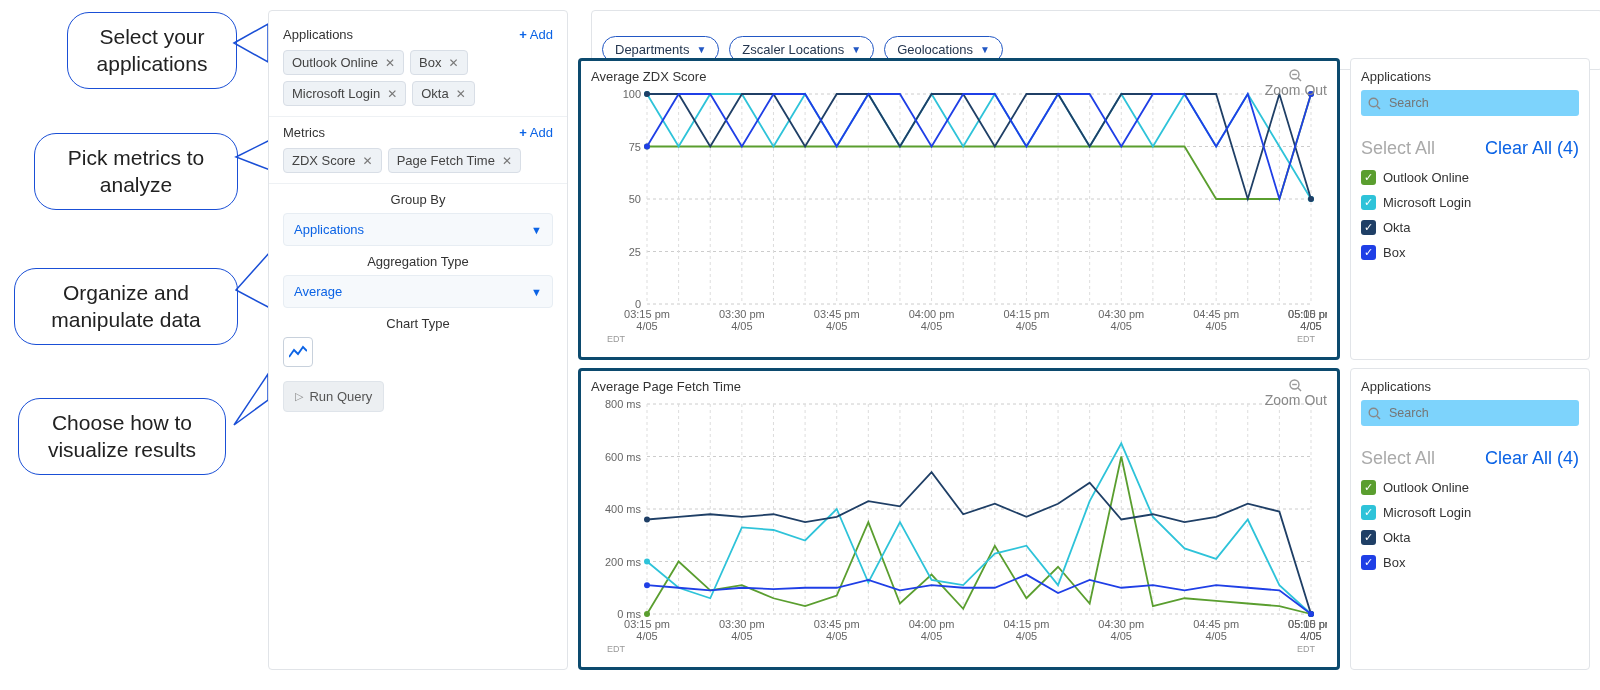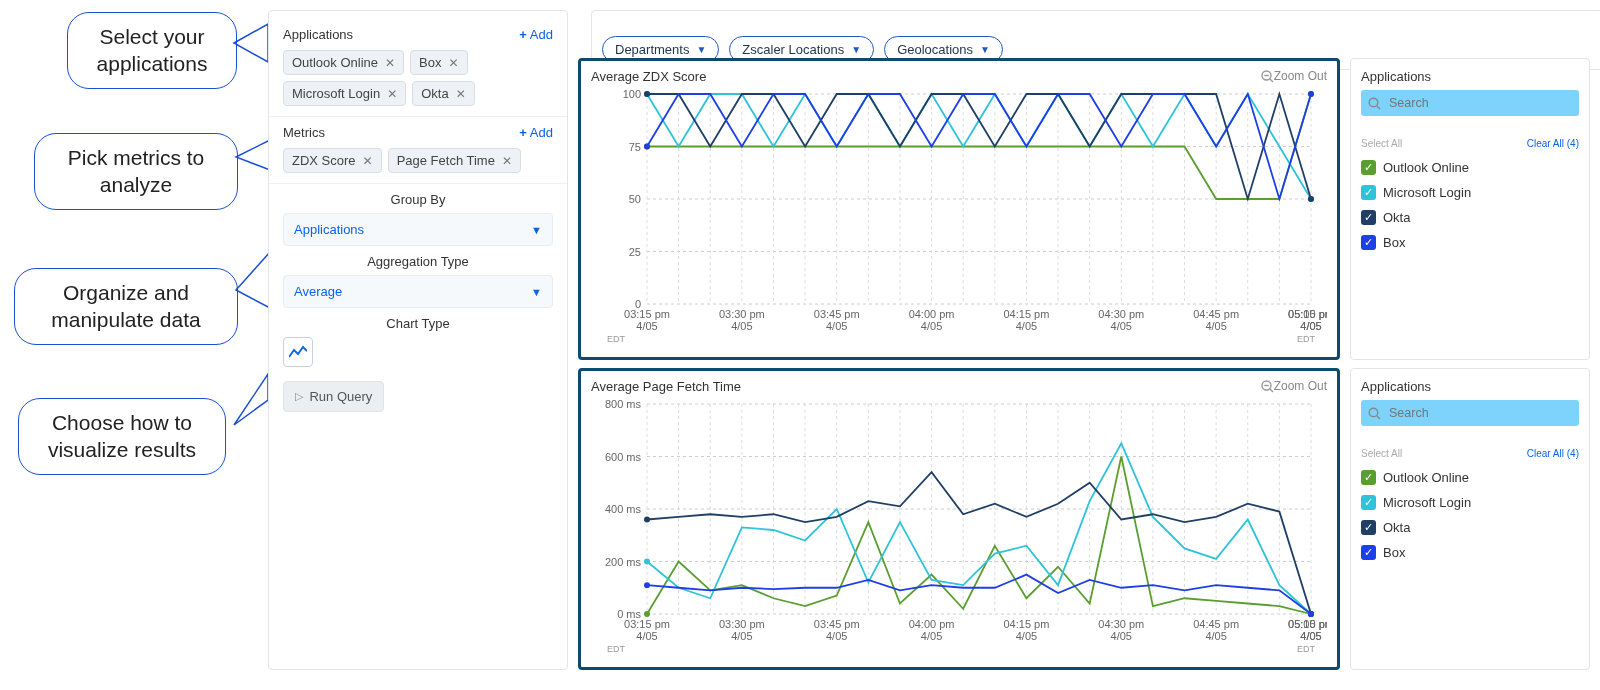--- a/index.html
+++ b/index.html
@@ -25,24 +25,24 @@
   .run-btn .tri { font-size:11px; color:#888; }
   
   .filterbar { left:578px; top:10px; width:1012px; height:60px; padding:6px 10px; display:flex; gap:10px; align-items:flex-end;margin-left:13px;}
   .pill { display:inline-flex; align-items:center; gap:7px; border:1px solid #2257c4; color:#24364f; border-radius:18px; padding:5px 12px; font-size:13px; cursor:pointer; background:#fff;}
   .pill .caret { font-size:10px; color:#2257c4;}
   
   .chartwrap { left:578px; width:1012px; display:flex; gap:10px;}
   .chart-panel { flex:1; border:3px solid #0c4a6e; border-radius:4px; background:#fff; padding:8px 10px 4px; position:relative;}
   .legend-panel { width:244px; border:1px solid #e1e4e8; border-radius:4px; background:#fff; padding:10px 10px; }
   .cp-title { font-size:13px; color:#333; margin-bottom:4px;}
-  .zoom { position:absolute; right:10px; top:8px; color:#888; font-size:12px; display:flex; align-items:center; gap:0; cursor:pointer;}
+  .zoom { position:absolute; right:10px; top:8px; color:#888; font-size:14px; display:flex; align-items:center; gap:0; cursor:pointer;flex-direction:column;}
   .search { display:flex; align-items:center; gap:6px; background:#7dd3fc; border-radius:3px; padding:5px 7px; font-size:12.5px; color:#666; margin-top:6px; margin-bottom:22px;}
   .search input { border:none; background:transparent; outline:none; font-size:12.5px; flex:1; color:#333;}
-  .sel-row { display:flex; justify-content:space-between; font-size:10px; margin-bottom:6px;}
+  .sel-row { display:flex; justify-content:space-between; font-size:18px; margin-bottom:6px;}
   .sel-all { color:#aaa; }
   .clear-all { color:#0b63e5; cursor:pointer;}
   .leg-item { display:flex; align-items:center; gap:7px; font-size:13px; color:#333; padding:5px 0;}
   .cb { width:15px; height:15px; border-radius:3px; display:flex; align-items:center; justify-content:center; color:#fff; font-size:11px; }
   svg .series { fill:none; stroke-width:1.8; }
 </style>
 </head>
 <body>
 
 <div class="stage">

